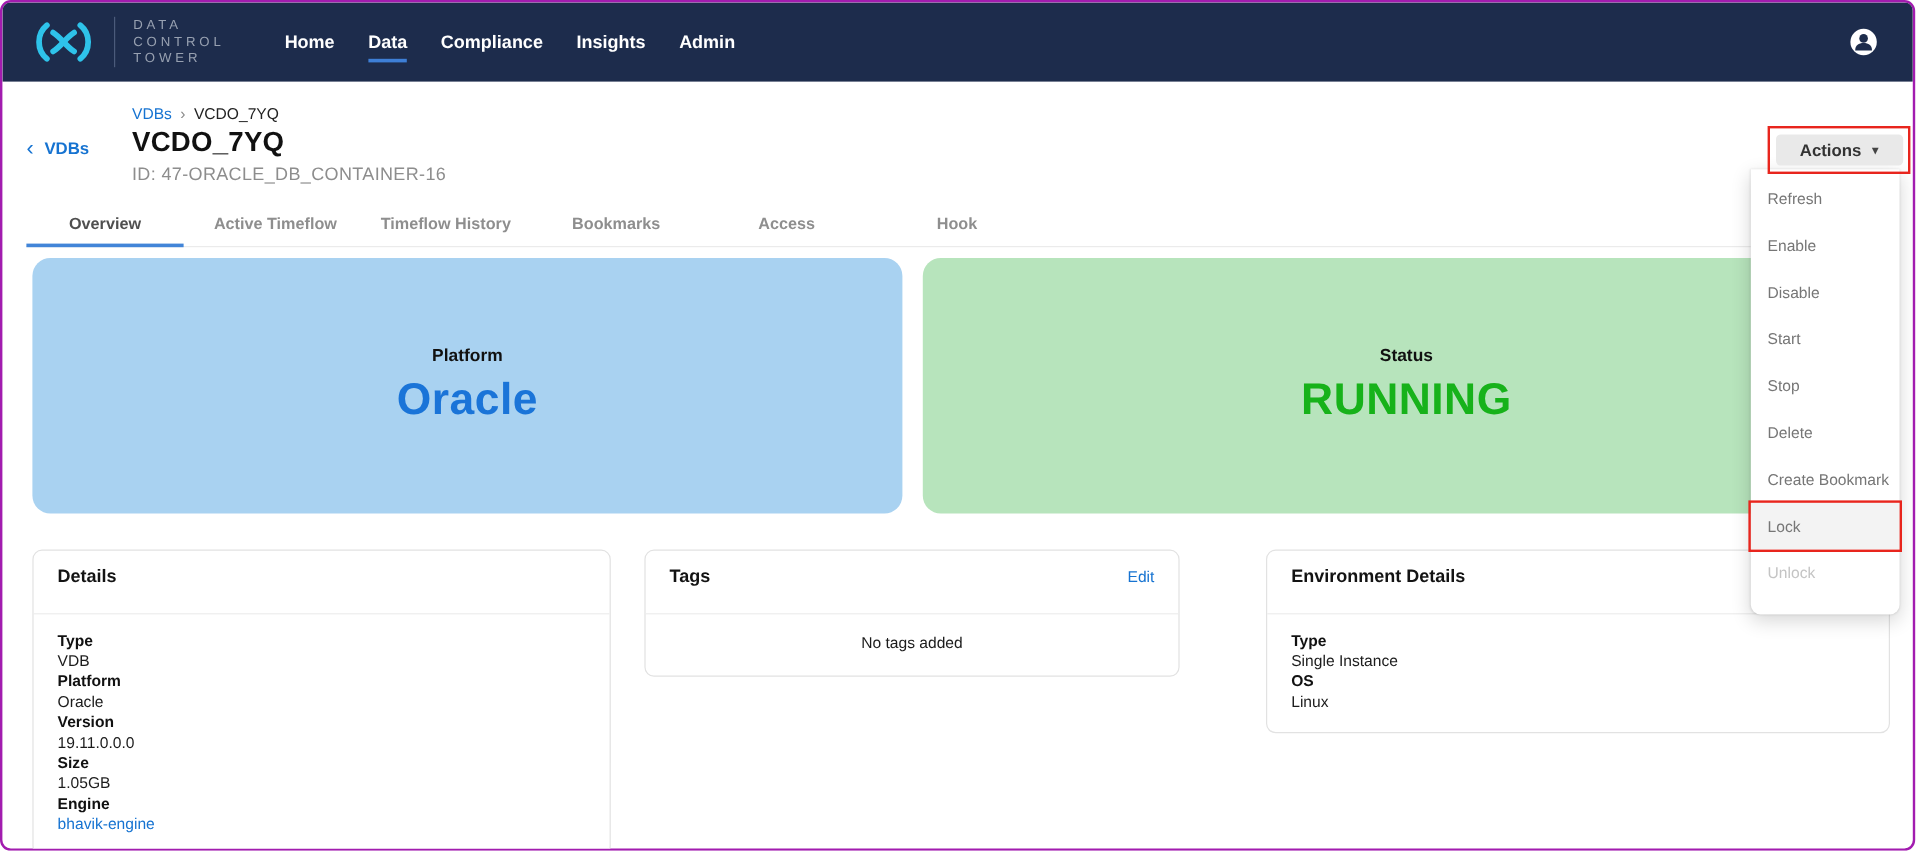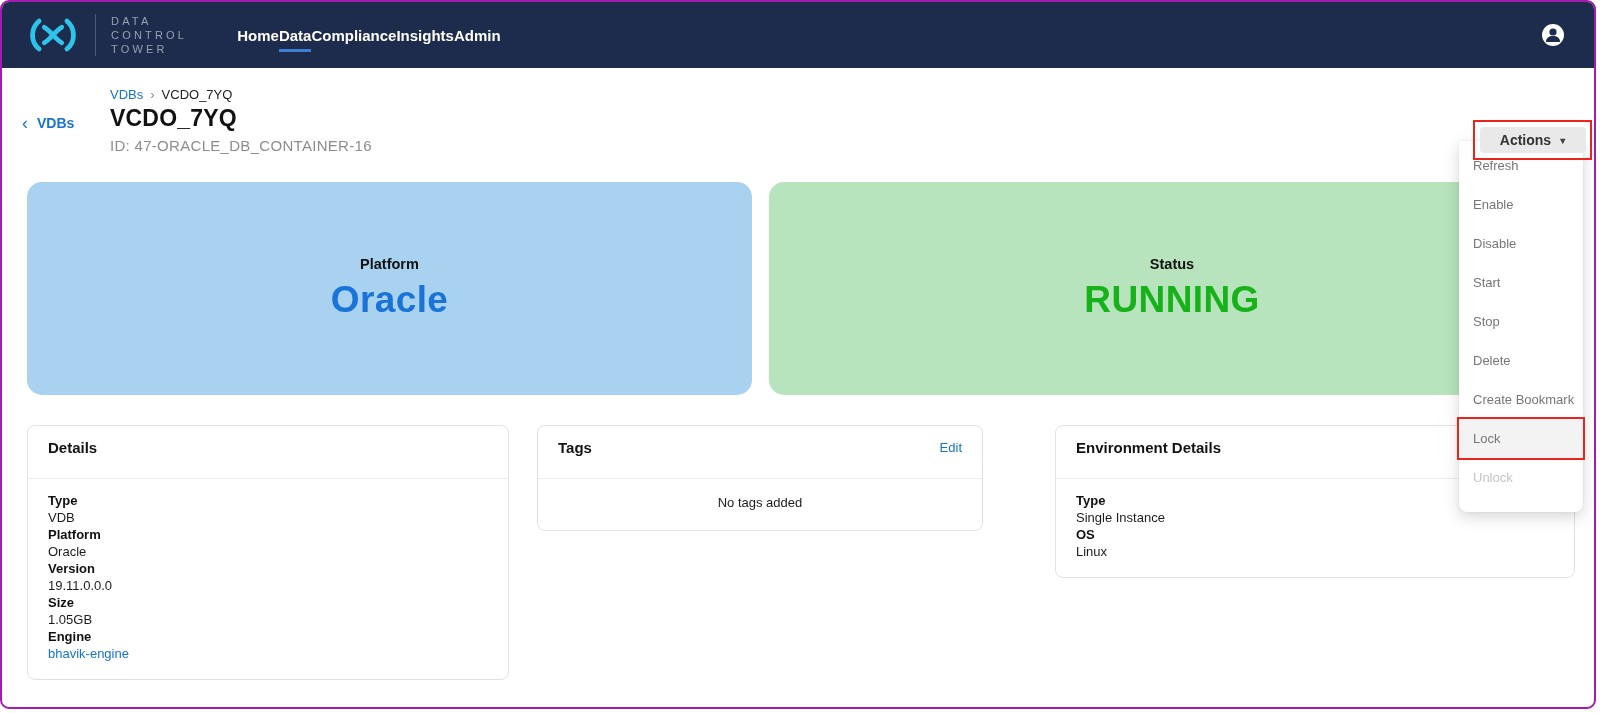--- a/index.html
+++ b/index.html
@@ -20,21 +20,21 @@
     height: 66px; background: #1d2c4c;
     display: flex; align-items: center;
     padding: 0 28px 0 24px;
   }
   .brand { display: flex; align-items: center; gap: 15px; cursor: pointer; }
   .brand-divider { width: 1px; height: 42px; background: #4b5b7b; }
   .wordmark {
     font-size: 11px; letter-spacing: 3.2px; line-height: 14px;
     color: #98a1b1; text-transform: uppercase;
   }
-  .nav { display: flex; margin-left: 50px; align-items: center; }
+  .nav { display: flex; gap: 28px; margin-left: 50px; align-items: center; }
   .nav-item {
     color: #ffffff; font-weight: bold; font-size: 15px;
     padding: 8px 0 5px; border-bottom: 3px solid transparent;
     cursor: pointer; text-decoration: none;
   }
   .nav-item.active { border-bottom-color: #3e7fd6; }
   .account { margin-left: auto; cursor: pointer; display: flex; align-items: center; }
 
   
   .page-head { position: relative; height: 105px; }
@@ -47,21 +47,21 @@
   .back-link .chev { font-size: 18px; font-weight: normal; line-height: 14px; }
   .head-main { position: absolute; left: 108px; top: 19px; }
   .breadcrumb { font-size: 13px; color: #222; display: flex; gap: 7px; align-items: center; }
   .breadcrumb a { color: #1673d1; text-decoration: none; cursor: pointer; }
   .crumb-sep { color: #8a8a8a; font-size: 13px; }
   .page-title { margin: 3px 0 0; font-size: 23px; font-weight: bold; color: #111; letter-spacing: 0.2px; }
   .entity-id { margin-top: 5px; font-size: 15px; color: #8d8d8d; letter-spacing: 0.3px; }
 
   
   .actions-annotation {
-    position: absolute; left: 1471px; top: 118px;
+    position: absolute; left: 1471px; top: 103px;
     width: 119px; height: 40px;
     border: 2px solid #e8251d;
     display: flex; align-items: center; justify-content: center;
     z-index: 25; background: transparent;
   }
   .actions-btn {
     width: 106px; height: 26px;
     background: #e9e9e9; border: none; border-radius: 4px;
     font-family: inherit; font-weight: bold; font-size: 14px; color: #333;
     display: flex; align-items: center; justify-content: center; gap: 9px;
@@ -171,20 +171,28 @@
       <div class="breadcrumb">
         <a>VDBs</a>
         <span class="crumb-sep">›</span>
         <span class="crumb-current">VCDO_7YQ</span>
       </div>
       <h1 class="page-title">VCDO_7YQ</h1>
       <div class="entity-id">ID: 47-ORACLE_DB_CONTAINER-16</div>
     </div>
   </div>
 
+  <div class="tabs">
+    <div class="tab active">Overview</div>
+    <div class="tab">Active Timeflow</div>
+    <div class="tab">Timeflow History</div>
+    <div class="tab">Bookmarks</div>
+    <div class="tab">Access</div>
+    <div class="tab">Hook</div>
+  </div>
 
   <div class="summary-row">
     <section class="summary-card platform" style="background: rgb(169, 210, 241);">
       <div class="summary-label">Platform</div>
       <div class="summary-value" style="color: rgb(26, 116, 216);">Oracle</div>
     </section>
     <section class="summary-card status" style="background: rgb(183, 228, 188);">
       <div class="summary-label">Status</div>
       <div class="summary-value" style="color: rgb(23, 178, 26);">RUNNING</div>
     </section>

